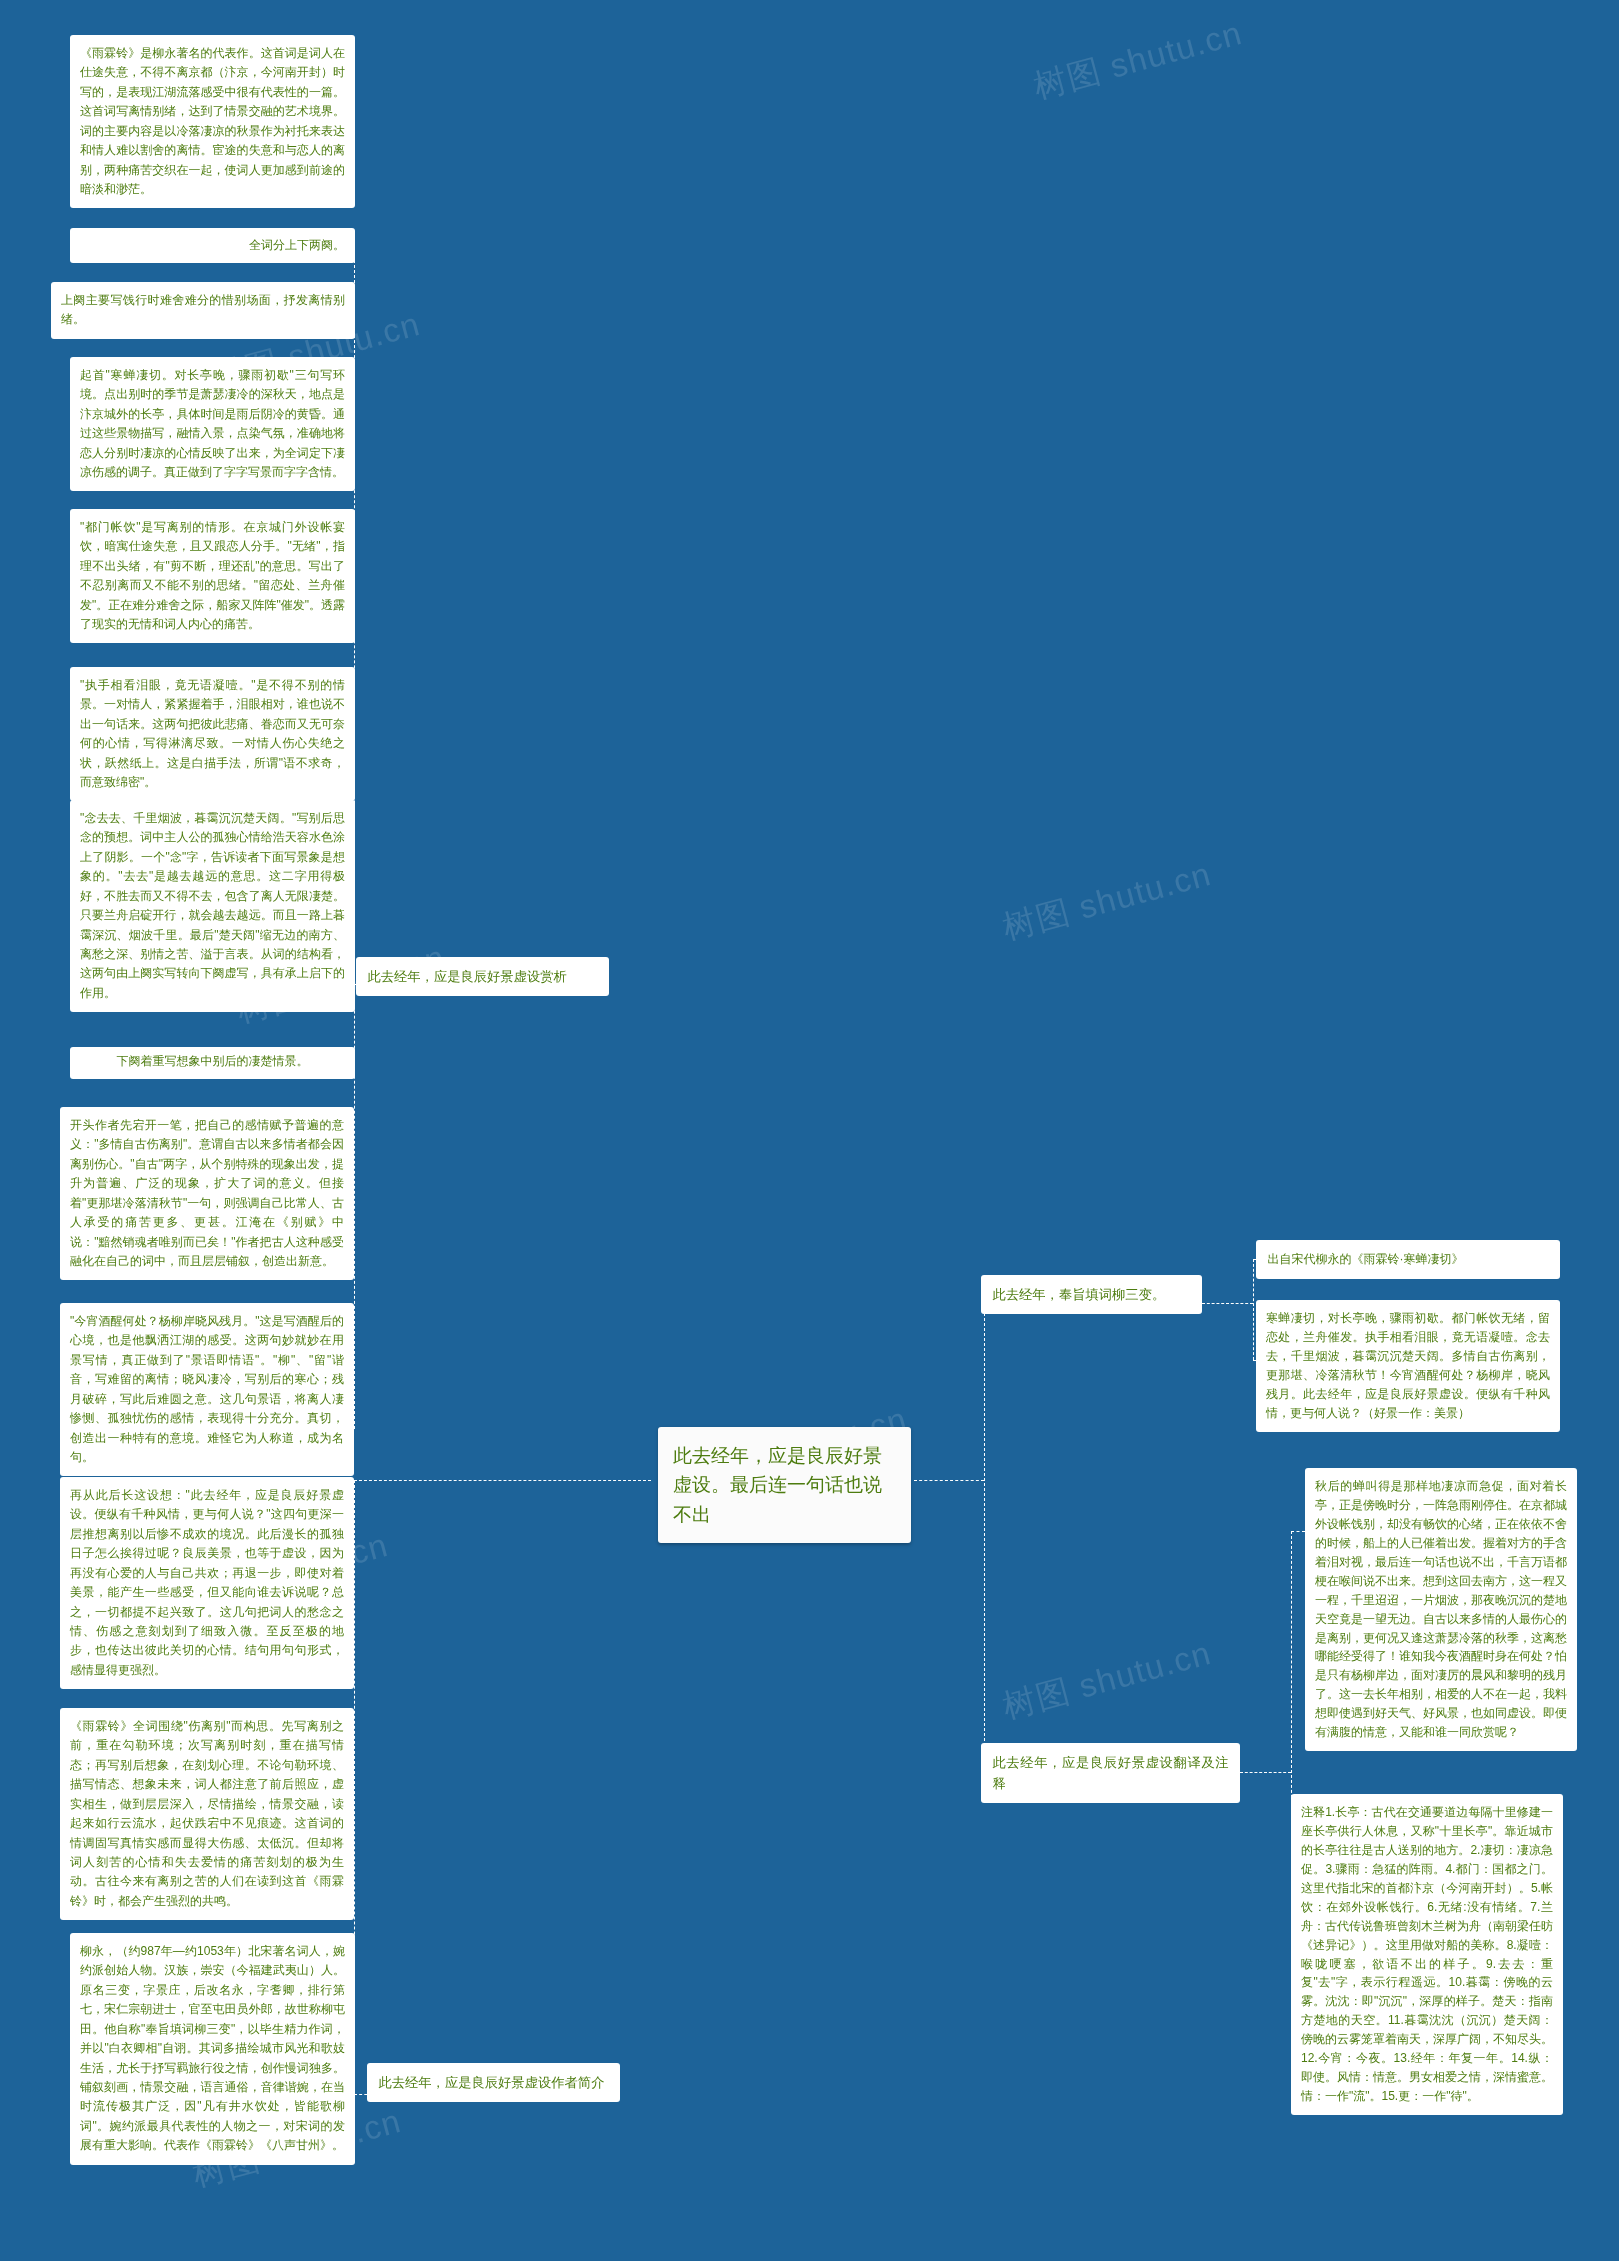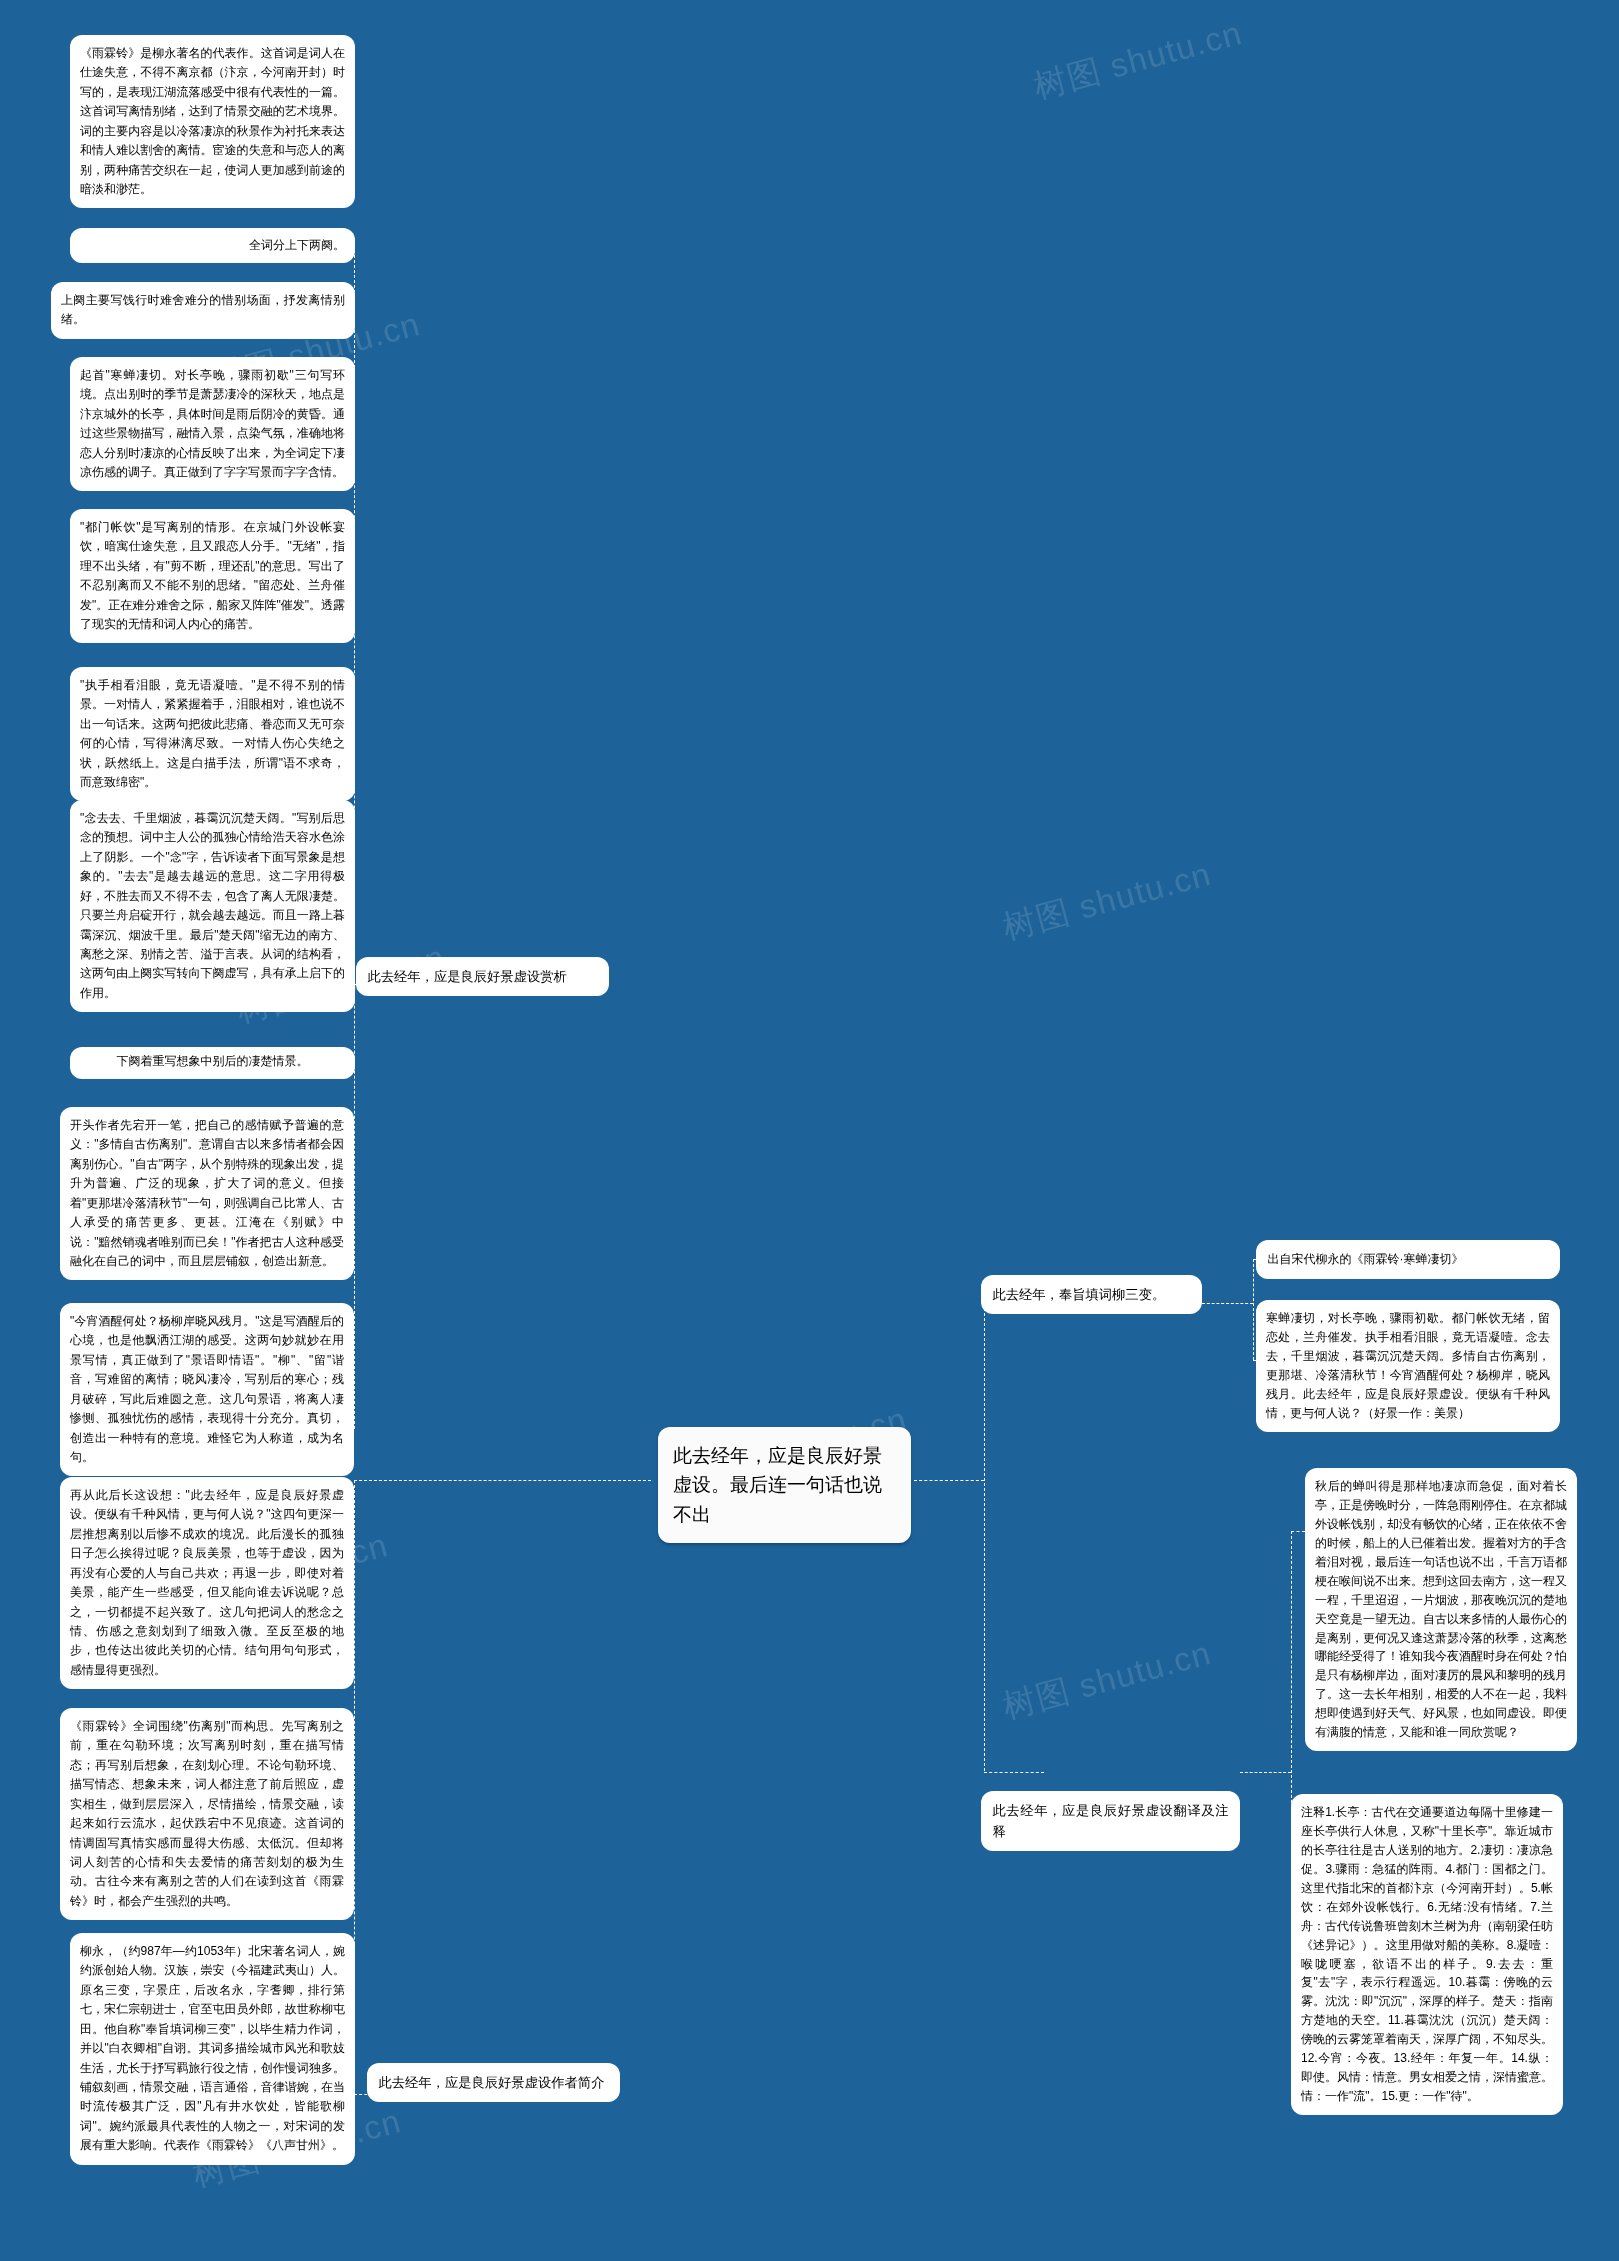--- a/index.html
+++ b/index.html
@@ -24,27 +24,27 @@
     white-space: nowrap;
     pointer-events: none;
     user-select: none;
     font-family: "Liberation Sans", sans-serif;
   }
 
   
   .node {
     position: absolute;
     background: #ffffff;
-    color: #000000;
+    color: #4d7c0f;
     box-sizing: border-box;
     padding: 8.9px 10px;
     font-size: 12px;
     line-height: 1.62;
     text-align: justify;
-    border-radius: 12px;
+    border-radius: 3px;
   }
   .node.center {
     background: #fbfbfb;
     font-size: 19px;
     line-height: 1.55;
     padding: 14px 15px;
     text-align: left;
     box-shadow: 0 1.3px 3.2px rgba(0,0,0,0.25);
   }
   .node.mid {
@@ -136,21 +136,21 @@
 <div class="node small" style="left:70px; top:1933px; width:285px;">柳永，（约987年—约1053年）北宋著名词人，婉约派创始人物。汉族，崇安（今福建武夷山）人。原名三变，字景庄，后改名永，字耆卿，排行第七，宋仁宗朝进士，官至屯田员外郎，故世称柳屯田。他自称"奉旨填词柳三变"，以毕生精力作词，并以"白衣卿相"自诩。其词多描绘城市风光和歌妓生活，尤长于抒写羁旅行役之情，创作慢词独多。铺叙刻画，情景交融，语言通俗，音律谐婉，在当时流传极其广泛，因"凡有井水饮处，皆能歌柳词"。婉约派最具代表性的人物之一，对宋词的发展有重大影响。代表作《雨霖铃》《八声甘州》。</div>
 
 <div class="node mid" style="left:356px; top:957px; width:253px; padding:8.9px 11.4px;">此去经年，应是良辰好景虚设赏析</div>
 
 <div class="node mid" style="left:367px; top:2063px; width:253px; padding:8.9px 11.4px;">此去经年，应是良辰好景虚设作者简介</div>
 
 <div class="node center" style="left:658px; top:1427px; width:253px;">此去经年，应是良辰好景虚设。最后连一句话也说不出</div>
 
 <div class="node mid" style="left:981px; top:1275px; width:221px; padding:8.9px 11.4px;">此去经年，奉旨填词柳三变。</div>
 
-<div class="node mid" style="left:981px; top:1743px; width:259px; padding:8.9px 11.4px;margin-top:48px;">此去经年，应是良辰好景虚设翻译及注释</div>
+<div class="node mid" style="left:981px; top:1743px; width:259px; padding:8.9px 11.4px;">此去经年，应是良辰好景虚设翻译及注释</div>
 
 <div class="node small" style="left:1256px; top:1240px; width:304px; padding:10px 11.4px;">出自宋代柳永的《雨霖铃·寒蝉凄切》</div>
 
 <div class="node tiny" style="left:1256px; top:1300px; width:304px;">寒蝉凄切，对长亭晚，骤雨初歇。都门帐饮无绪，留恋处，兰舟催发。执手相看泪眼，竟无语凝噎。念去去，千里烟波，暮霭沉沉楚天阔。多情自古伤离别，更那堪、冷落清秋节！今宵酒醒何处？杨柳岸，晓风残月。此去经年，应是良辰好景虚设。便纵有千种风情，更与何人说？（好景一作：美景）</div>
 
 <div class="node tiny" style="left:1291px; top:1468px; width:272px;margin-left:14px;">秋后的蝉叫得是那样地凄凉而急促，面对着长亭，正是傍晚时分，一阵急雨刚停住。在京都城外设帐饯别，却没有畅饮的心绪，正在依依不舍的时候，船上的人已催着出发。握着对方的手含着泪对视，最后连一句话也说不出，千言万语都梗在喉间说不出来。想到这回去南方，这一程又一程，千里迢迢，一片烟波，那夜晚沉沉的楚地天空竟是一望无边。自古以来多情的人最伤心的是离别，更何况又逢这萧瑟冷落的秋季，这离愁哪能经受得了！谁知我今夜酒醒时身在何处？怕是只有杨柳岸边，面对凄厉的晨风和黎明的残月了。这一去长年相别，相爱的人不在一起，我料想即使遇到好天气、好风景，也如同虚设。即便有满腹的情意，又能和谁一同欣赏呢？</div>
 
 <div class="node tiny" style="left:1291px; top:1794px; width:272px;">注释1.长亭：古代在交通要道边每隔十里修建一座长亭供行人休息，又称"十里长亭"。靠近城市的长亭往往是古人送别的地方。2.凄切：凄凉急促。3.骤雨：急猛的阵雨。4.都门：国都之门。这里代指北宋的首都汴京（今河南开封）。5.帐饮：在郊外设帐饯行。6.无绪:没有情绪。7.兰舟：古代传说鲁班曾刻木兰树为舟（南朝梁任昉《述异记》）。这里用做对船的美称。8.凝噎：喉咙哽塞，欲语不出的样子。9.去去：重复"去"字，表示行程遥远。10.暮霭：傍晚的云雾。沈沈：即"沉沉"，深厚的样子。楚天：指南方楚地的天空。11.暮霭沈沈（沉沉）楚天阔：傍晚的云雾笼罩着南天，深厚广阔，不知尽头。12.今宵：今夜。13.经年：年复一年。14.纵：即使。风情：情意。男女相爱之情，深情蜜意。情：一作"流"。15.更：一作"待"。</div>
 
 

